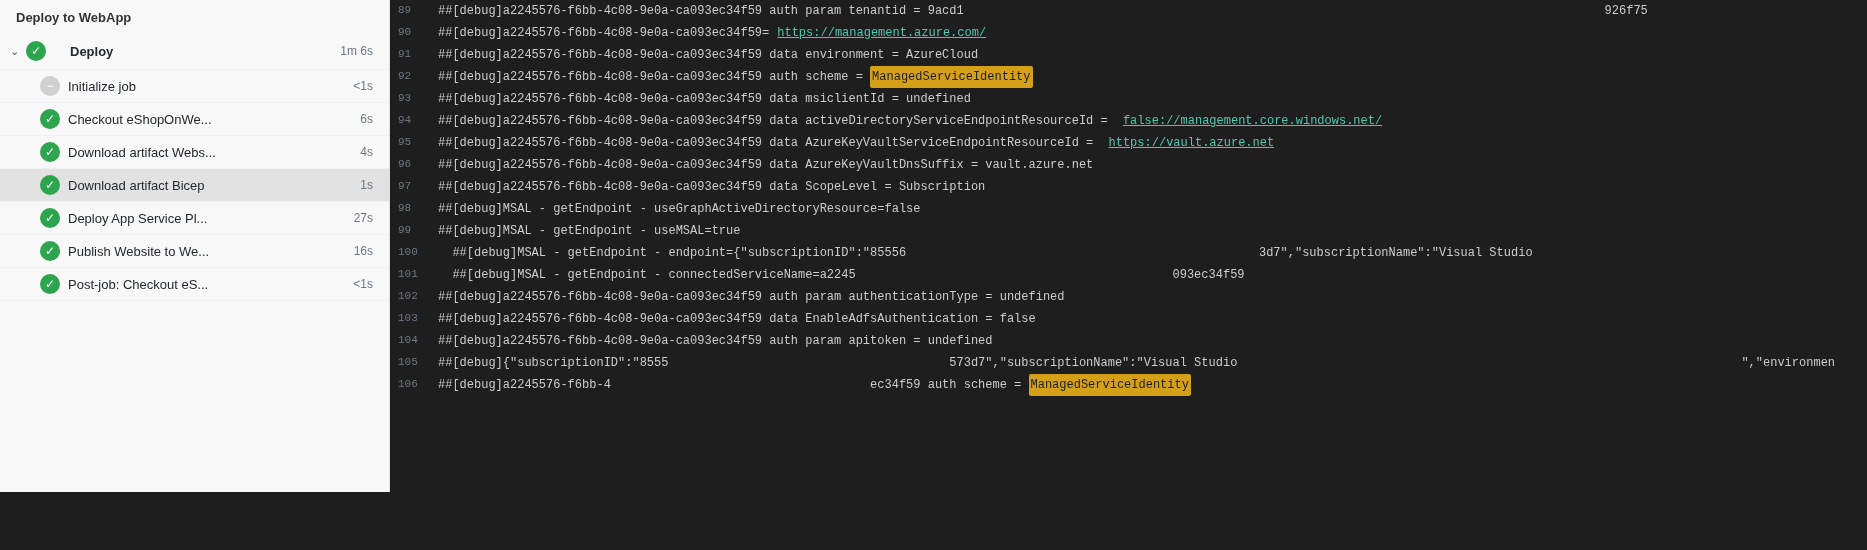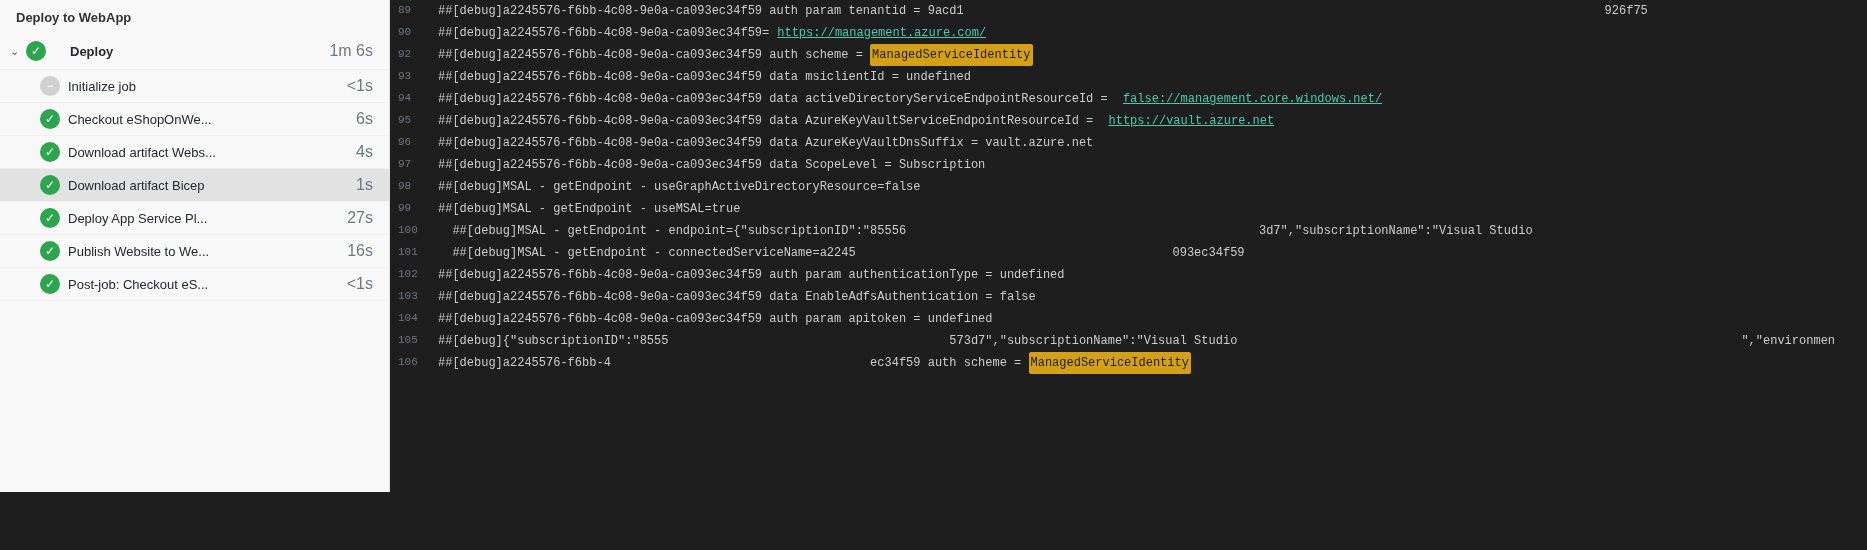--- a/index.html
+++ b/index.html
@@ -76,21 +76,21 @@
       color: #24292f;
     }
 
     .job-label.bold {
       font-weight: 600;
       font-size: 13px;
       padding-left: 16px;
     }
 
     .job-duration {
-      font-size: 16px;
+      font-size: 12px;
       color: #6e7781;
       text-align: right;
       min-width: 35px;
     }
 
     .step-row {
       display: flex;
       align-items: center;
       padding: 6px 16px 6px 40px;
       border-bottom: 1px solid #f0f0f0;
@@ -211,20 +211,24 @@
   <div class="log-row">
     <span class="log-num">89</span>
     <span class="log-text">##[debug]a2245576-f6bb-4c08-9e0a-ca093ec34f59 auth param tenantid = 9acd1                                                                                         926f75</span>
   </div>
 
   <div class="log-row">
     <span class="log-num">90</span>
     <span class="log-text">##[debug]a2245576-f6bb-4c08-9e0a-ca093ec34f59=<a class="log-link" href="#">https://management.azure.com/</a></span>
   </div>
 
+  <div class="log-row">
+    <span class="log-num">91</span>
+    <span class="log-text">##[debug]a2245576-f6bb-4c08-9e0a-ca093ec34f59 data environment = AzureCloud</span>
+  </div>
 
   <div class="log-row">
     <span class="log-num">92</span>
     <span class="log-text">##[debug]a2245576-f6bb-4c08-9e0a-ca093ec34f59 auth scheme = <span class="highlight-yellow">ManagedServiceIdentity</span></span>
   </div>
 
   <div class="log-row">
     <span class="log-num">93</span>
     <span class="log-text">##[debug]a2245576-f6bb-4c08-9e0a-ca093ec34f59 data msiclientId = undefined</span>
   </div>

